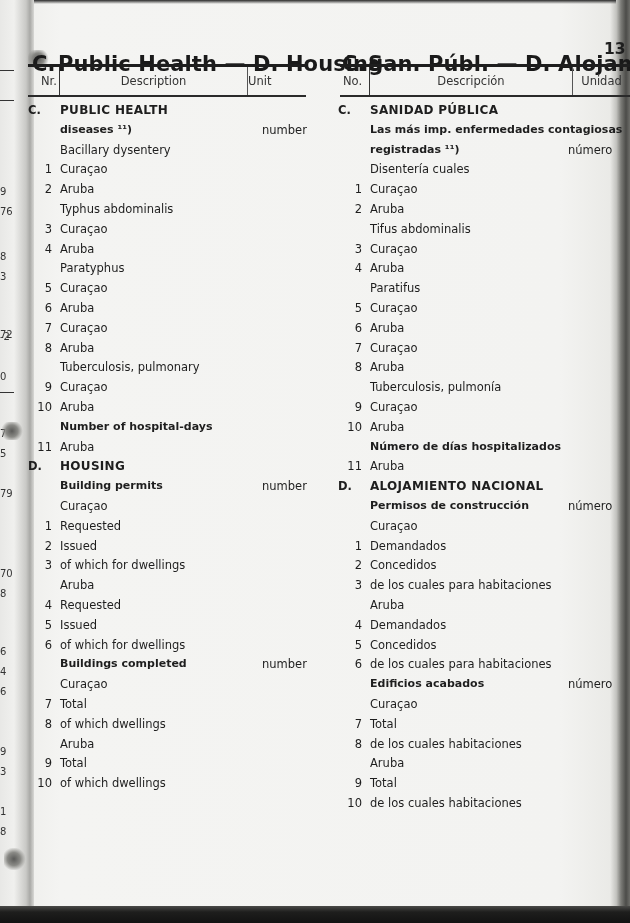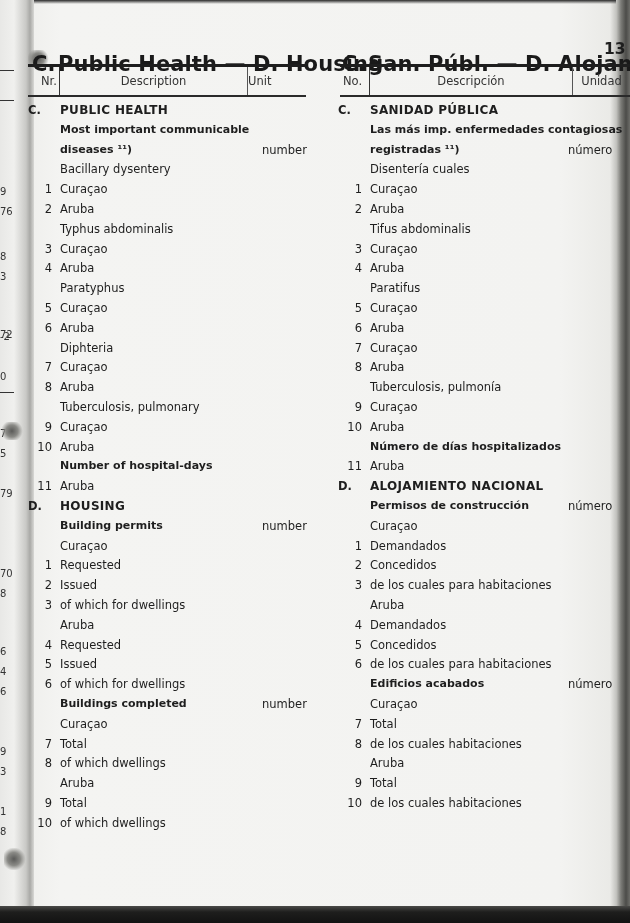--- a/index.html
+++ b/index.html
@@ -121,25 +121,20 @@
       <div class="c-unit">Unit</div>
     </div>
     <div class="rows" id="rows-left">
         <div class="row section">
           <span class="nr">C.</span>
           <span class="desc">PUBLIC HEALTH</span>
           <span class="unit"></span>
         </div>
         <div class="row bold">
           <span class="nr"></span>
-          <span class="desc">Most important communicable</span>
-          <span class="unit"></span>
-        </div>
-        <div class="row bold">
-          <span class="nr"></span>
           <span class="desc">diseases ¹¹)</span>
           <span class="unit">number</span>
         </div>
         <div class="row">
           <span class="nr"></span>
           <span class="desc">Bacillary dysentery</span>
           <span class="unit"></span>
         </div>
         <div class="row">
           <span class="nr">1</span>
@@ -172,25 +167,20 @@
           <span class="unit"></span>
         </div>
         <div class="row">
           <span class="nr">5</span>
           <span class="desc">Curaçao</span>
           <span class="unit"></span>
         </div>
         <div class="row">
           <span class="nr">6</span>
           <span class="desc">Aruba</span>
-          <span class="unit"></span>
-        </div>
-        <div class="row">
-          <span class="nr"></span>
-          <span class="desc">Diphteria</span>
           <span class="unit"></span>
         </div>
         <div class="row">
           <span class="nr">7</span>
           <span class="desc">Curaçao</span>
           <span class="unit"></span>
         </div>
         <div class="row">
           <span class="nr">8</span>
           <span class="desc">Aruba</span>

